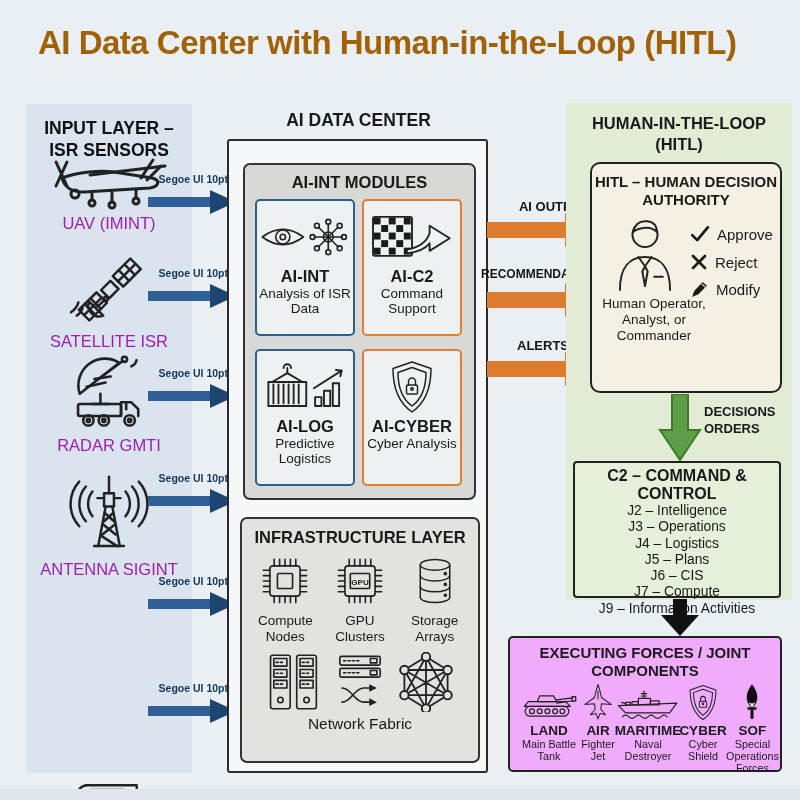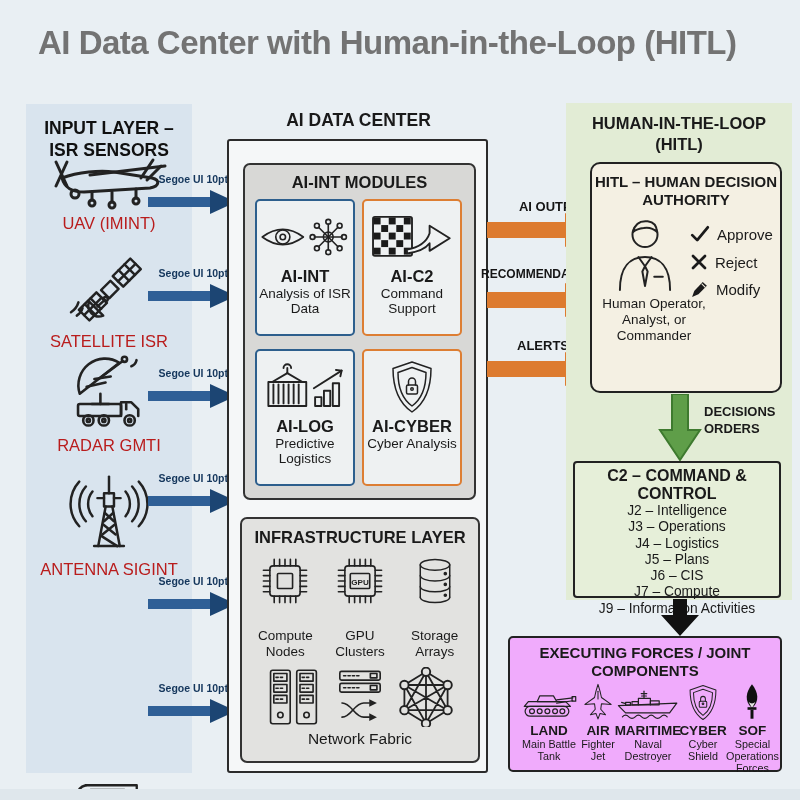--- a/index.html
+++ b/index.html
@@ -2,29 +2,29 @@
 <html><head>
 <meta charset="utf-8">
 <style>
   html,body{margin:0;padding:0;}
   #page{position:relative;width:800px;height:800px;background:#e9eff3;overflow:hidden;
         font-family:"Liberation Sans",sans-serif;color:#1a1a1a;}
   .abs{position:absolute;}
   svg{display:block;}
   .ln{stroke:#222;fill:none;stroke-width:3;stroke-linecap:round;stroke-linejoin:round;}
 
-  .title{left:38px;top:24px;font-size:33px;font-weight:600;letter-spacing:-0.5px;color:#737373;}
+  .title{left:38px;top:24px;font-size:33px;font-weight:600;letter-spacing:-0.5px;color:#a16207;}
 
   
   .input-panel{left:26px;top:104px;width:166px;height:669px;background:#d9e4ee;}
   .input-header{padding-top:14px;width:150px;margin:0 auto;text-align:center;
                 font-size:17.5px;font-weight:700;line-height:1.25;color:#101010;}
   .sensor{position:absolute;left:0;width:166px;text-align:center;}
   .sensor .s-icon{display:flex;justify-content:center;align-items:flex-end;}
-  .sensor .s-label{font-size:16.5px;margin-top:4px;color:#b91c1c;}
+  .sensor .s-label{font-size:16.5px;margin-top:4px;color:#a21caf;}
 
   
   .barrow{width:88px;height:46px;}
   .barrow .b-label{position:absolute;right:8px;top:0;font-size:10.5px;font-weight:700;color:#14365c;white-space:nowrap;}
   .barrow svg{position:absolute;left:0;top:14px;}
 
   
   .dc-label{left:227px;top:110px;width:263px;text-align:center;font-size:17.5px;font-weight:700;}
   .dc-box{left:227px;top:139px;width:257px;height:630px;background:#f5f7f8;border:2px solid #2b2b2b;border-radius:3px;}
   .modules-box{left:243px;top:163px;width:229px;height:333px;background:#d8d8d6;border:2px solid #333;border-radius:7px;}
@@ -34,21 +34,21 @@
   .card.blue{border-color:#2d5f8d;}
   .card.orange{border-color:#dd7e33;}
   .card .c-icon{height:58px;display:flex;align-items:center;margin-top:7px;}
   .card .c-name{font-size:16.5px;font-weight:700;margin-top:1px;}
   .card .c-desc{font-size:13.5px;line-height:1.12;text-align:center;}
 
   .infra-box{left:240px;top:517px;width:236px;height:242px;background:#e2e2e0;border:2px solid #333;border-radius:7px;}
   .infra-header{text-align:center;font-size:16.5px;font-weight:700;margin-top:9px;}
   .infra-row{display:flex;justify-content:space-around;margin-top:7px;padding:0 6px;}
   .infra-item{display:flex;flex-direction:column;align-items:center;width:74px;}
-  .infra-item .i-lbl{font-size:13.5px;text-align:center;line-height:1.15;margin-top:20px;}
+  .infra-item .i-lbl{font-size:13.5px;text-align:center;line-height:1.15;margin-top:5px;}
   .net-row{display:flex;justify-content:center;align-items:center;gap:9px;margin-top:8px;}
   .net-label{text-align:center;font-size:15.5px;margin-top:3px;}
 
   
   .olabel{font-weight:700;font-size:13px;color:#151515;}
   .o1l{left:487px;top:199px;width:102px;text-align:right;}
   .o2l{left:481px;top:267px;width:120px;text-align:center;font-size:12px;}
   .o3l{left:487px;top:338px;width:112px;text-align:center;}
 
   

